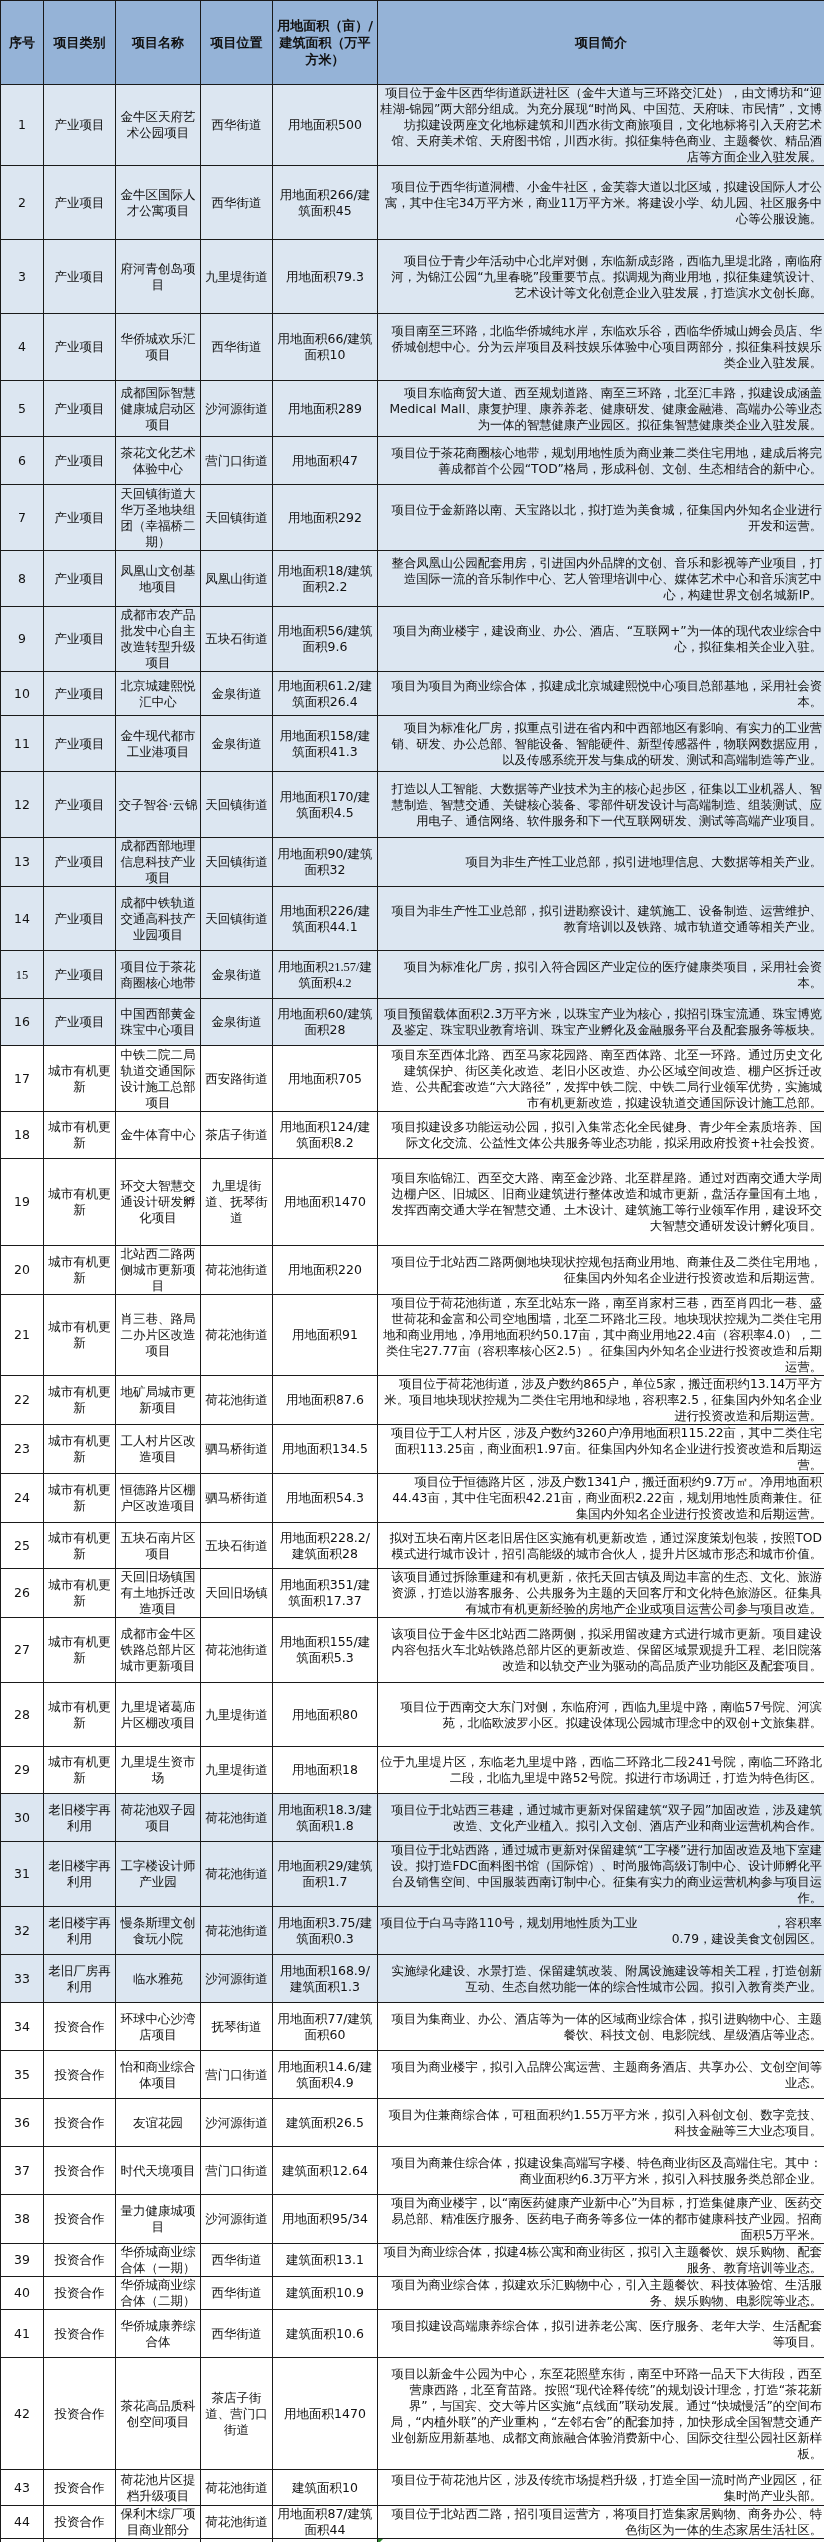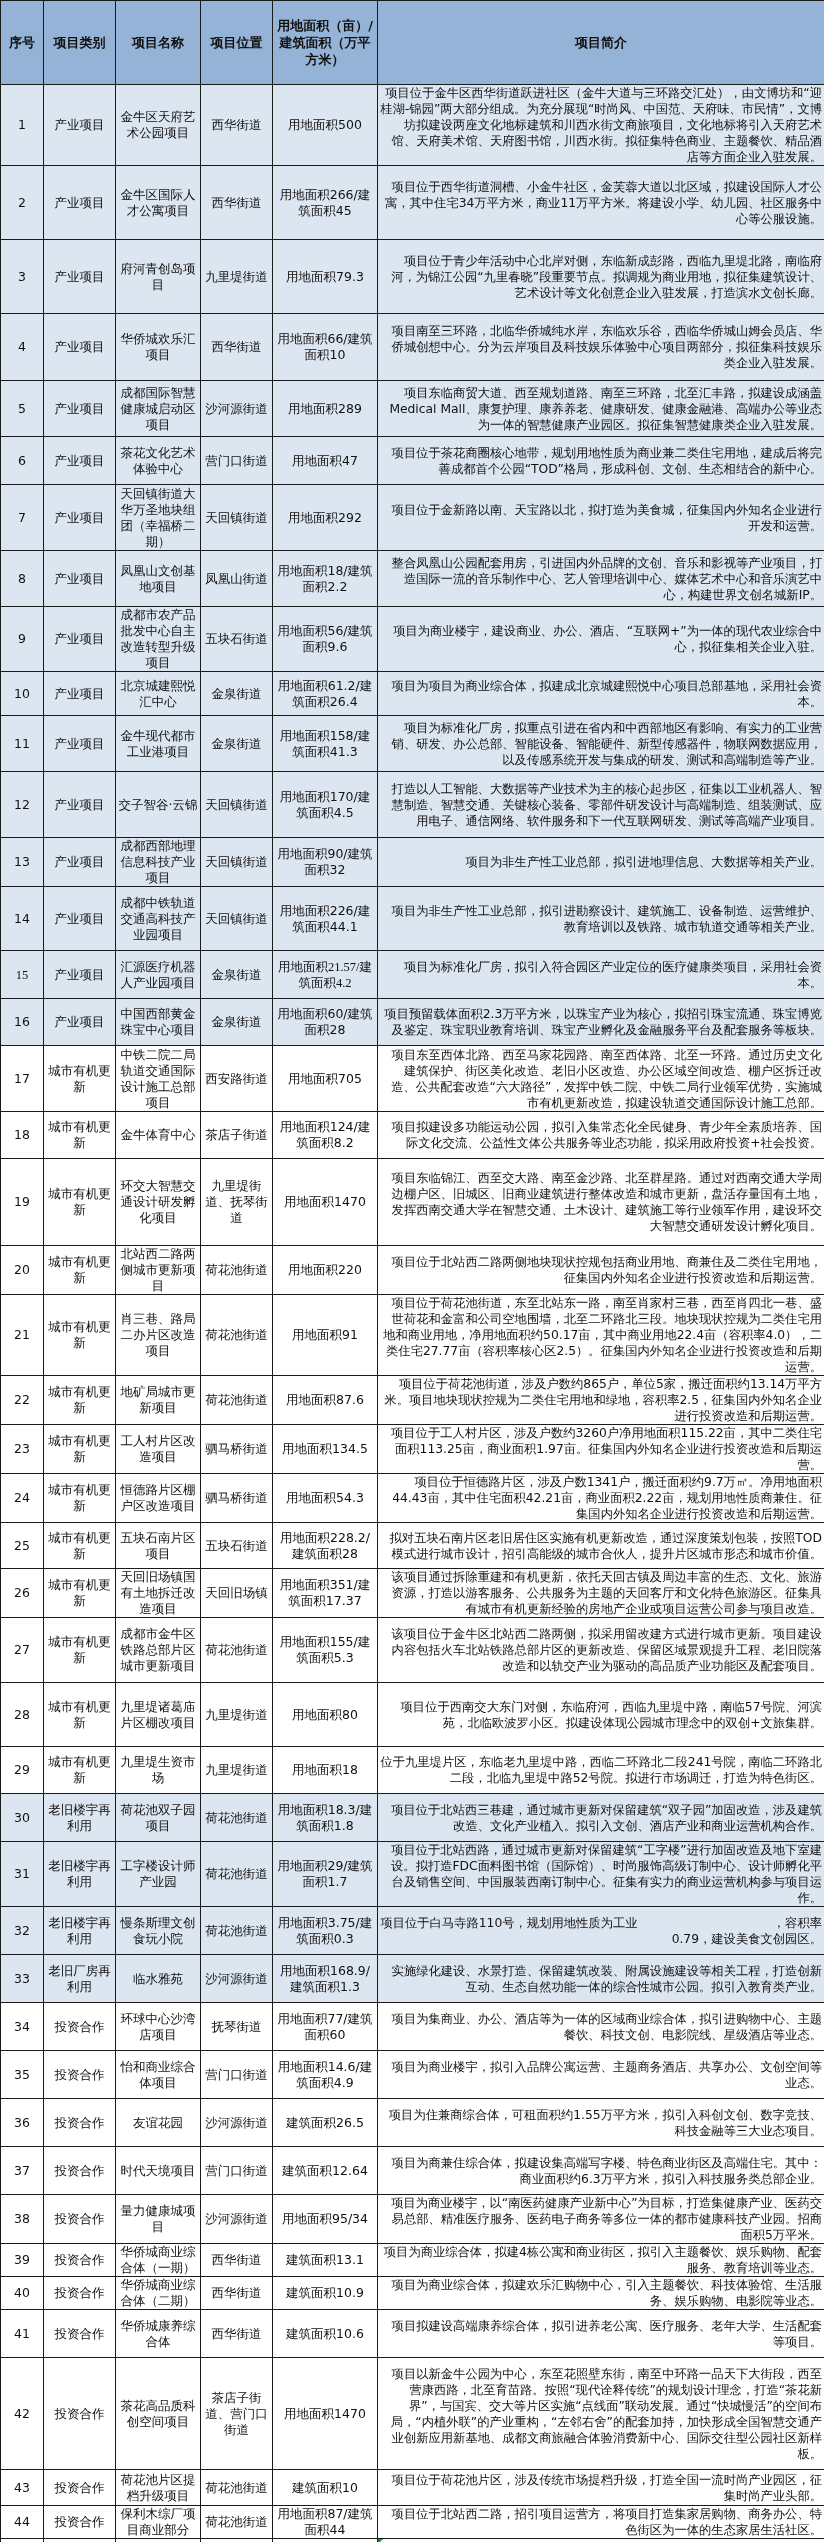--- a/index.html
+++ b/index.html
@@ -168,21 +168,21 @@
         <td class="c-no">14</td>
         <td class="c-cat">产业项目</td>
         <td class="c-name">成都中铁轨道交通高科技产业园项目</td>
         <td class="c-loc">天回镇街道</td>
         <td class="c-area">用地面积226/建筑面积44.1</td>
         <td class="c-intro">项目为非生产性工业总部，拟引进勘察设计、建筑施工、设备制造、运营维护、教育培训以及铁路、城市轨道交通等相关产业。</td>
       </tr>
       <tr class="blue" style="height: 48px; font-family: Liberation Serif, serif;">
         <td class="c-no">15</td>
         <td class="c-cat">产业项目</td>
-        <td class="c-name">汇源医疗机器人产业园项目</td>
+        <td class="c-name">项目位于茶花商圈核心地带</td>
         <td class="c-loc">金泉街道</td>
         <td class="c-area">用地面积21.57/建筑面积4.2</td>
         <td class="c-intro">项目为标准化厂房，拟引入符合园区产业定位的医疗健康类项目，采用社会资本。</td>
       </tr>
       <tr class="blue" style="height: 47px;">
         <td class="c-no">16</td>
         <td class="c-cat">产业项目</td>
         <td class="c-name">中国西部黄金珠宝中心项目</td>
         <td class="c-loc">金泉街道</td>
         <td class="c-area">用地面积60/建筑面积28</td>

